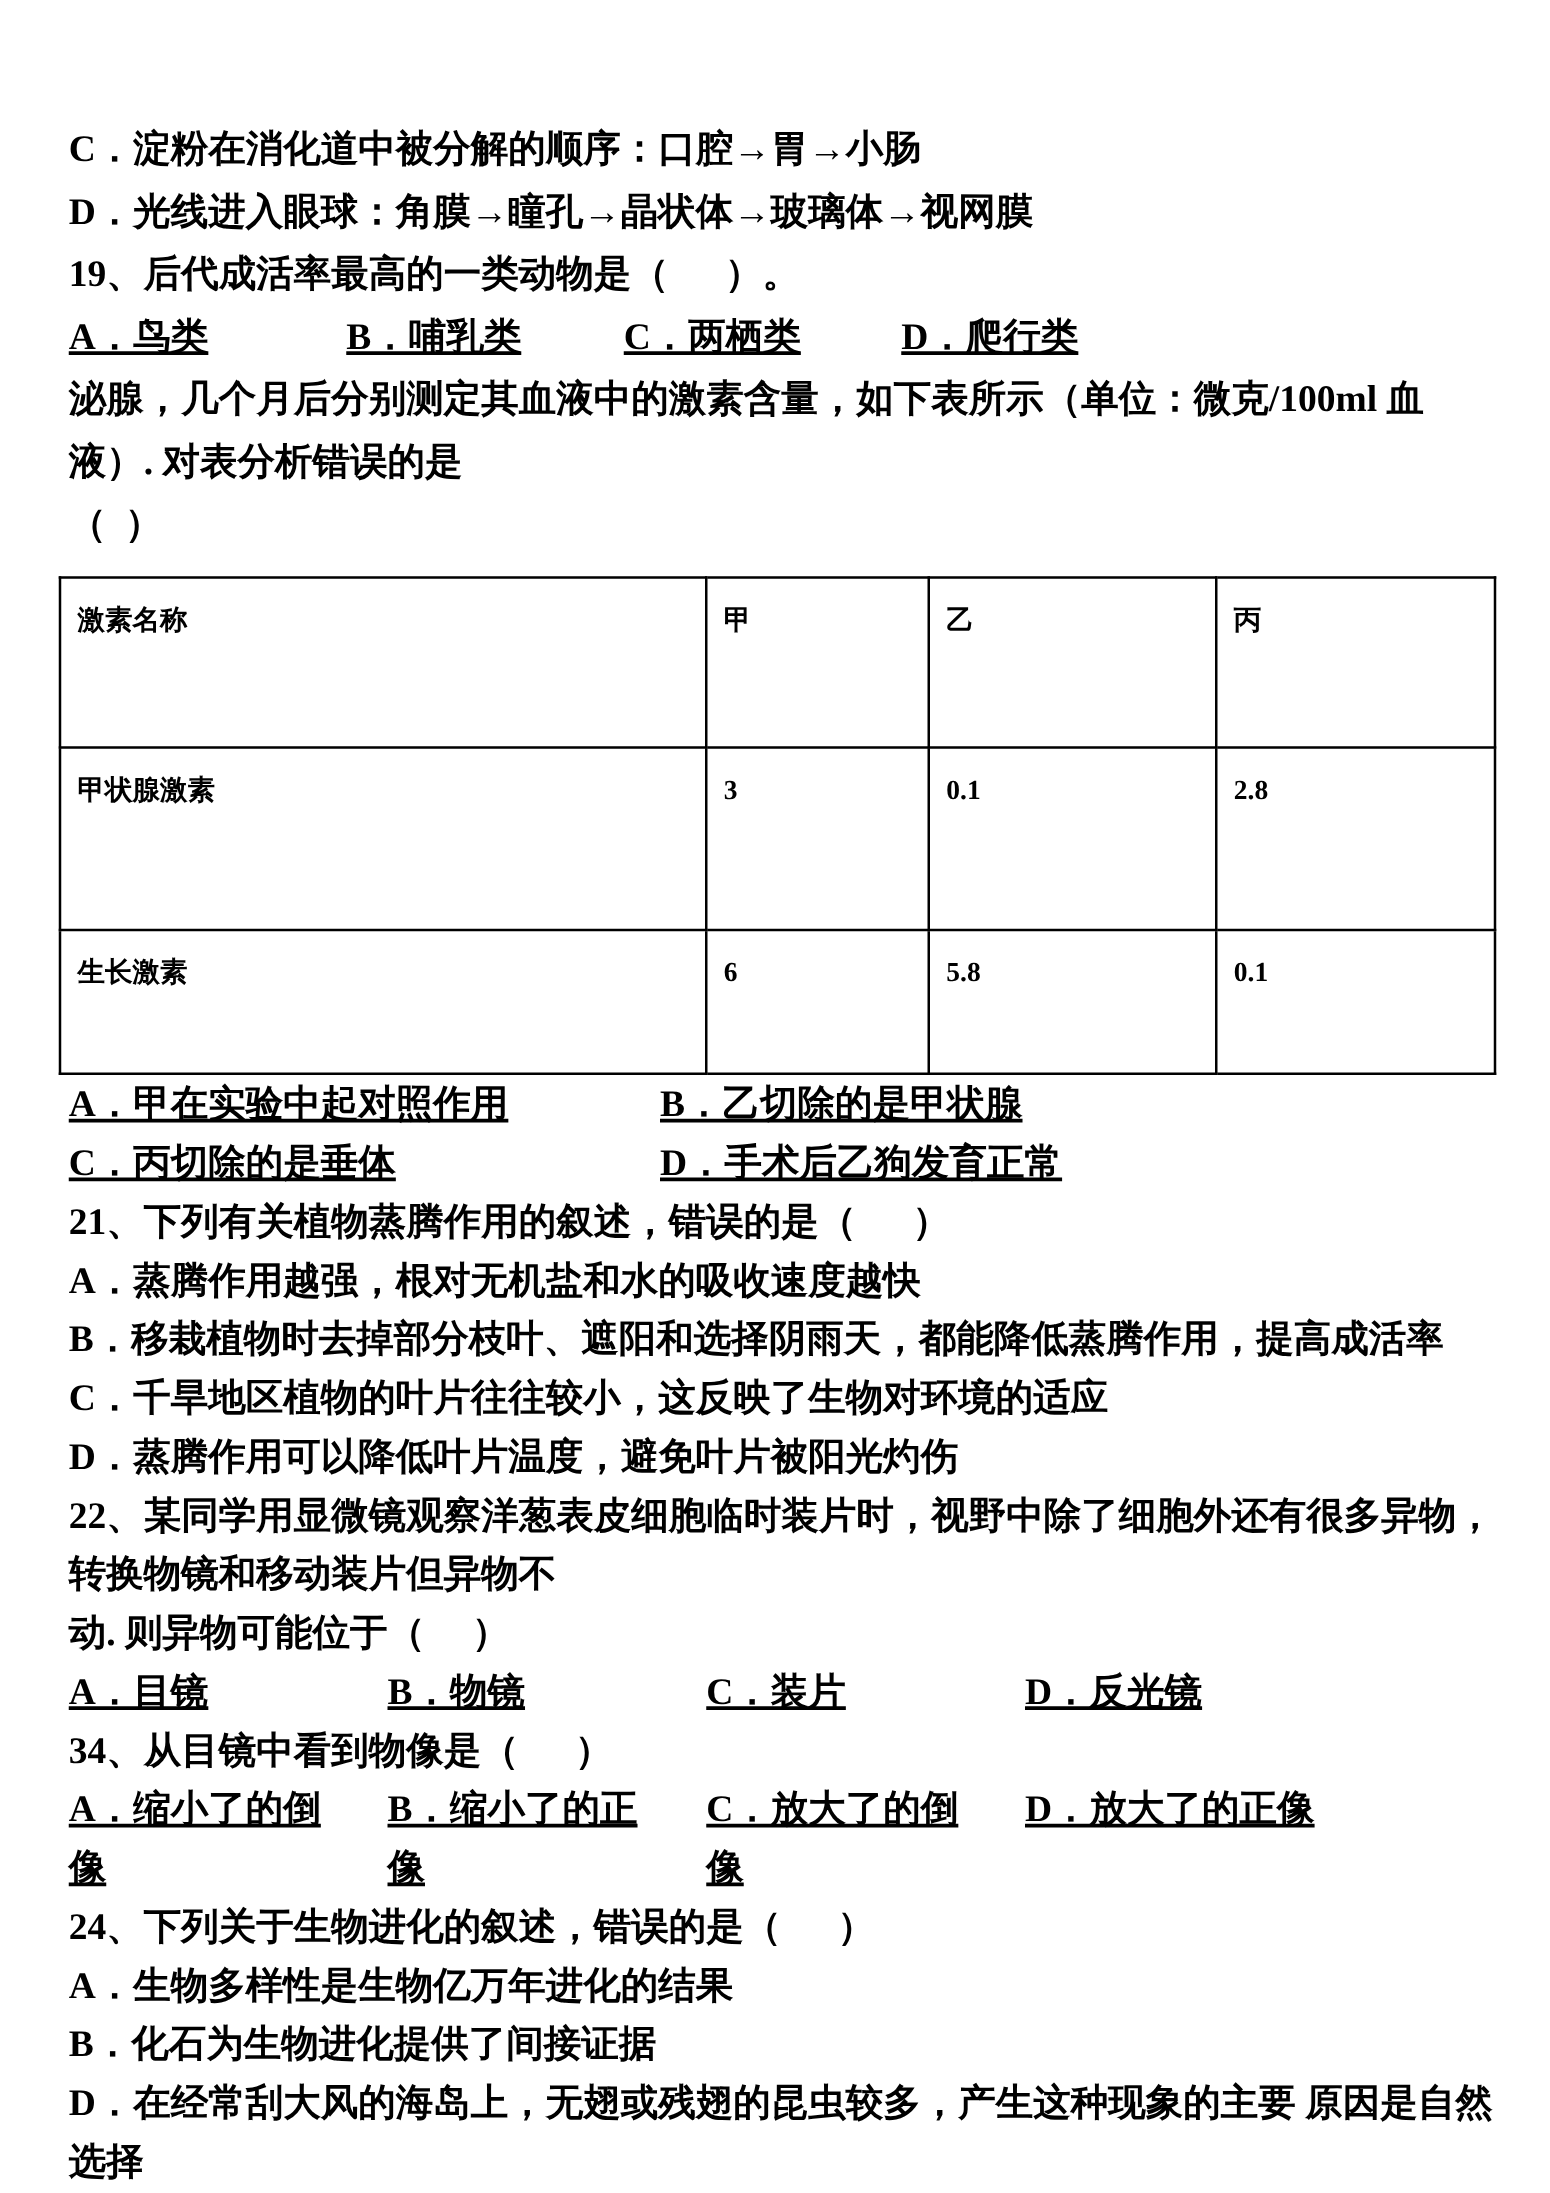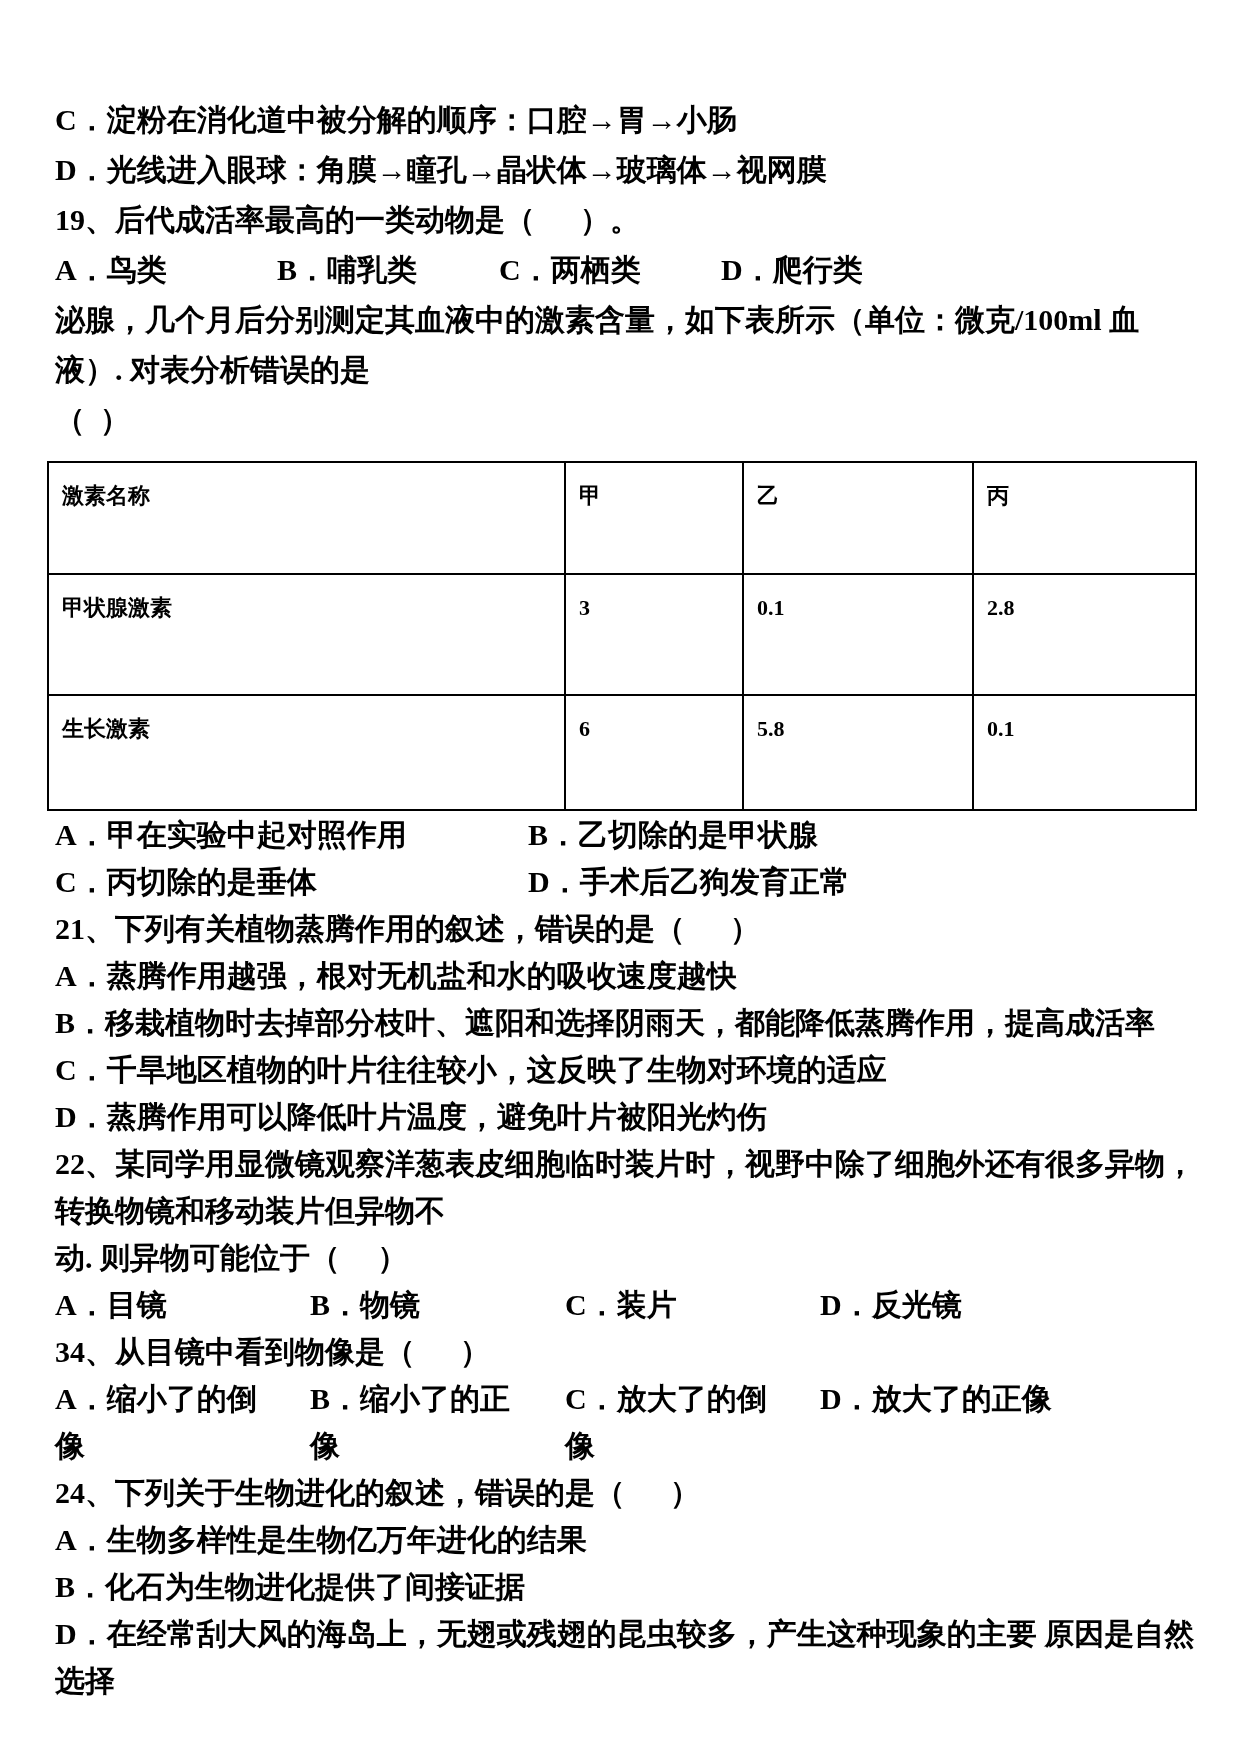--- a/index.html
+++ b/index.html
@@ -20,21 +20,21 @@
   .line {
     font-size: 30px;
     line-height: 50px;
     white-space: pre-wrap;
   }
   .tight {
     line-height: 47px;
     gap: 33px;
   }
   
-  .optrow { display: flex; }
+  .optrow { display: flex; text-decoration: underline; }
   .optrow .o {
     flex: 0 0 auto;
     width: 222px;
     white-space: pre-wrap;
   }
   .optrow .o:last-child { width: auto; }
   .optrow.two .o { width: 440px; }
   
   table.htable {
     border-collapse: collapse;
@@ -44,22 +44,22 @@
   }
   table.htable td {
     border: 2px solid #000000;
     vertical-align: top;
     box-sizing: border-box;
     padding: 20px 12px 0 13px;
     font-size: 22px;
     line-height: 26px;
     white-space: pre-wrap;
   }
-  table.htable tr.r1 td { height: 112px; }
-  table.htable tr.r2 td { height: 121px; }
+  table.htable tr.r1 td { height: 136px; }
+  table.htable tr.r2 td { height: 146px; }
   table.htable tr.r3 td { height: 115px; }
   .c1 { width: 517px; }
   .c2 { width: 178px; }
   .c3 { width: 230px; }
   .c4 { width: 223px; }
 </style>
 </head>
 <body>
 
 <div class="page">

